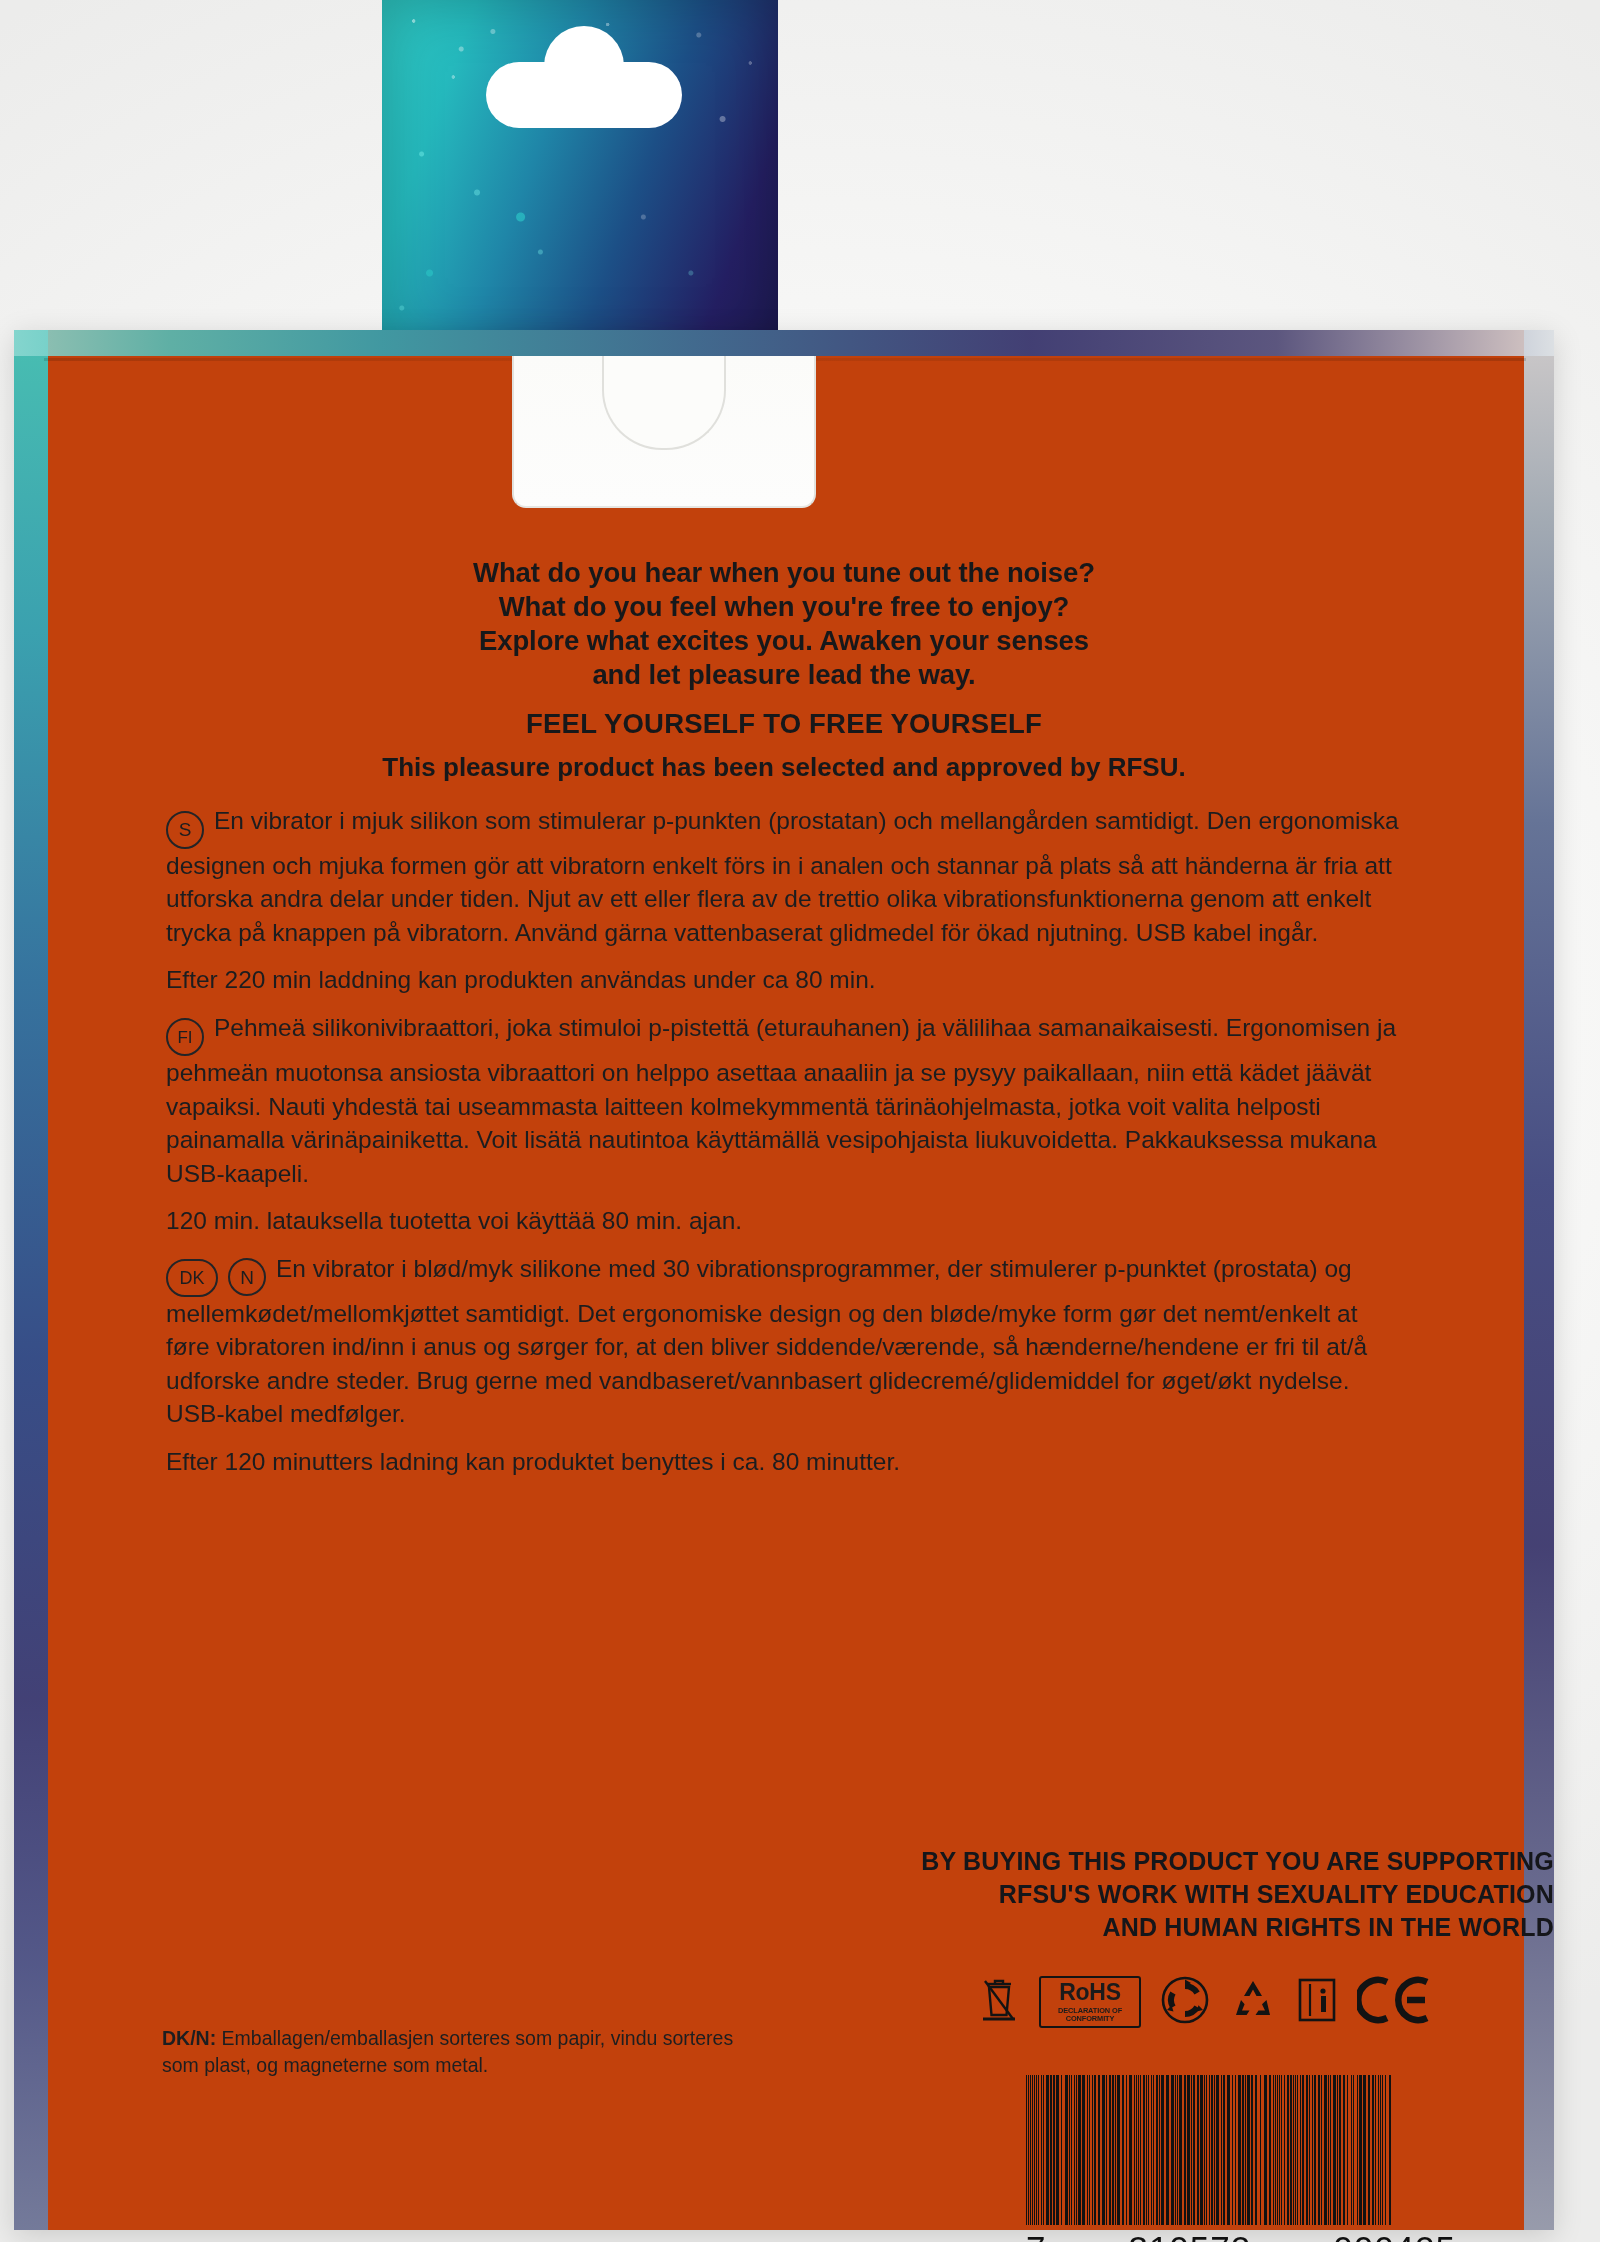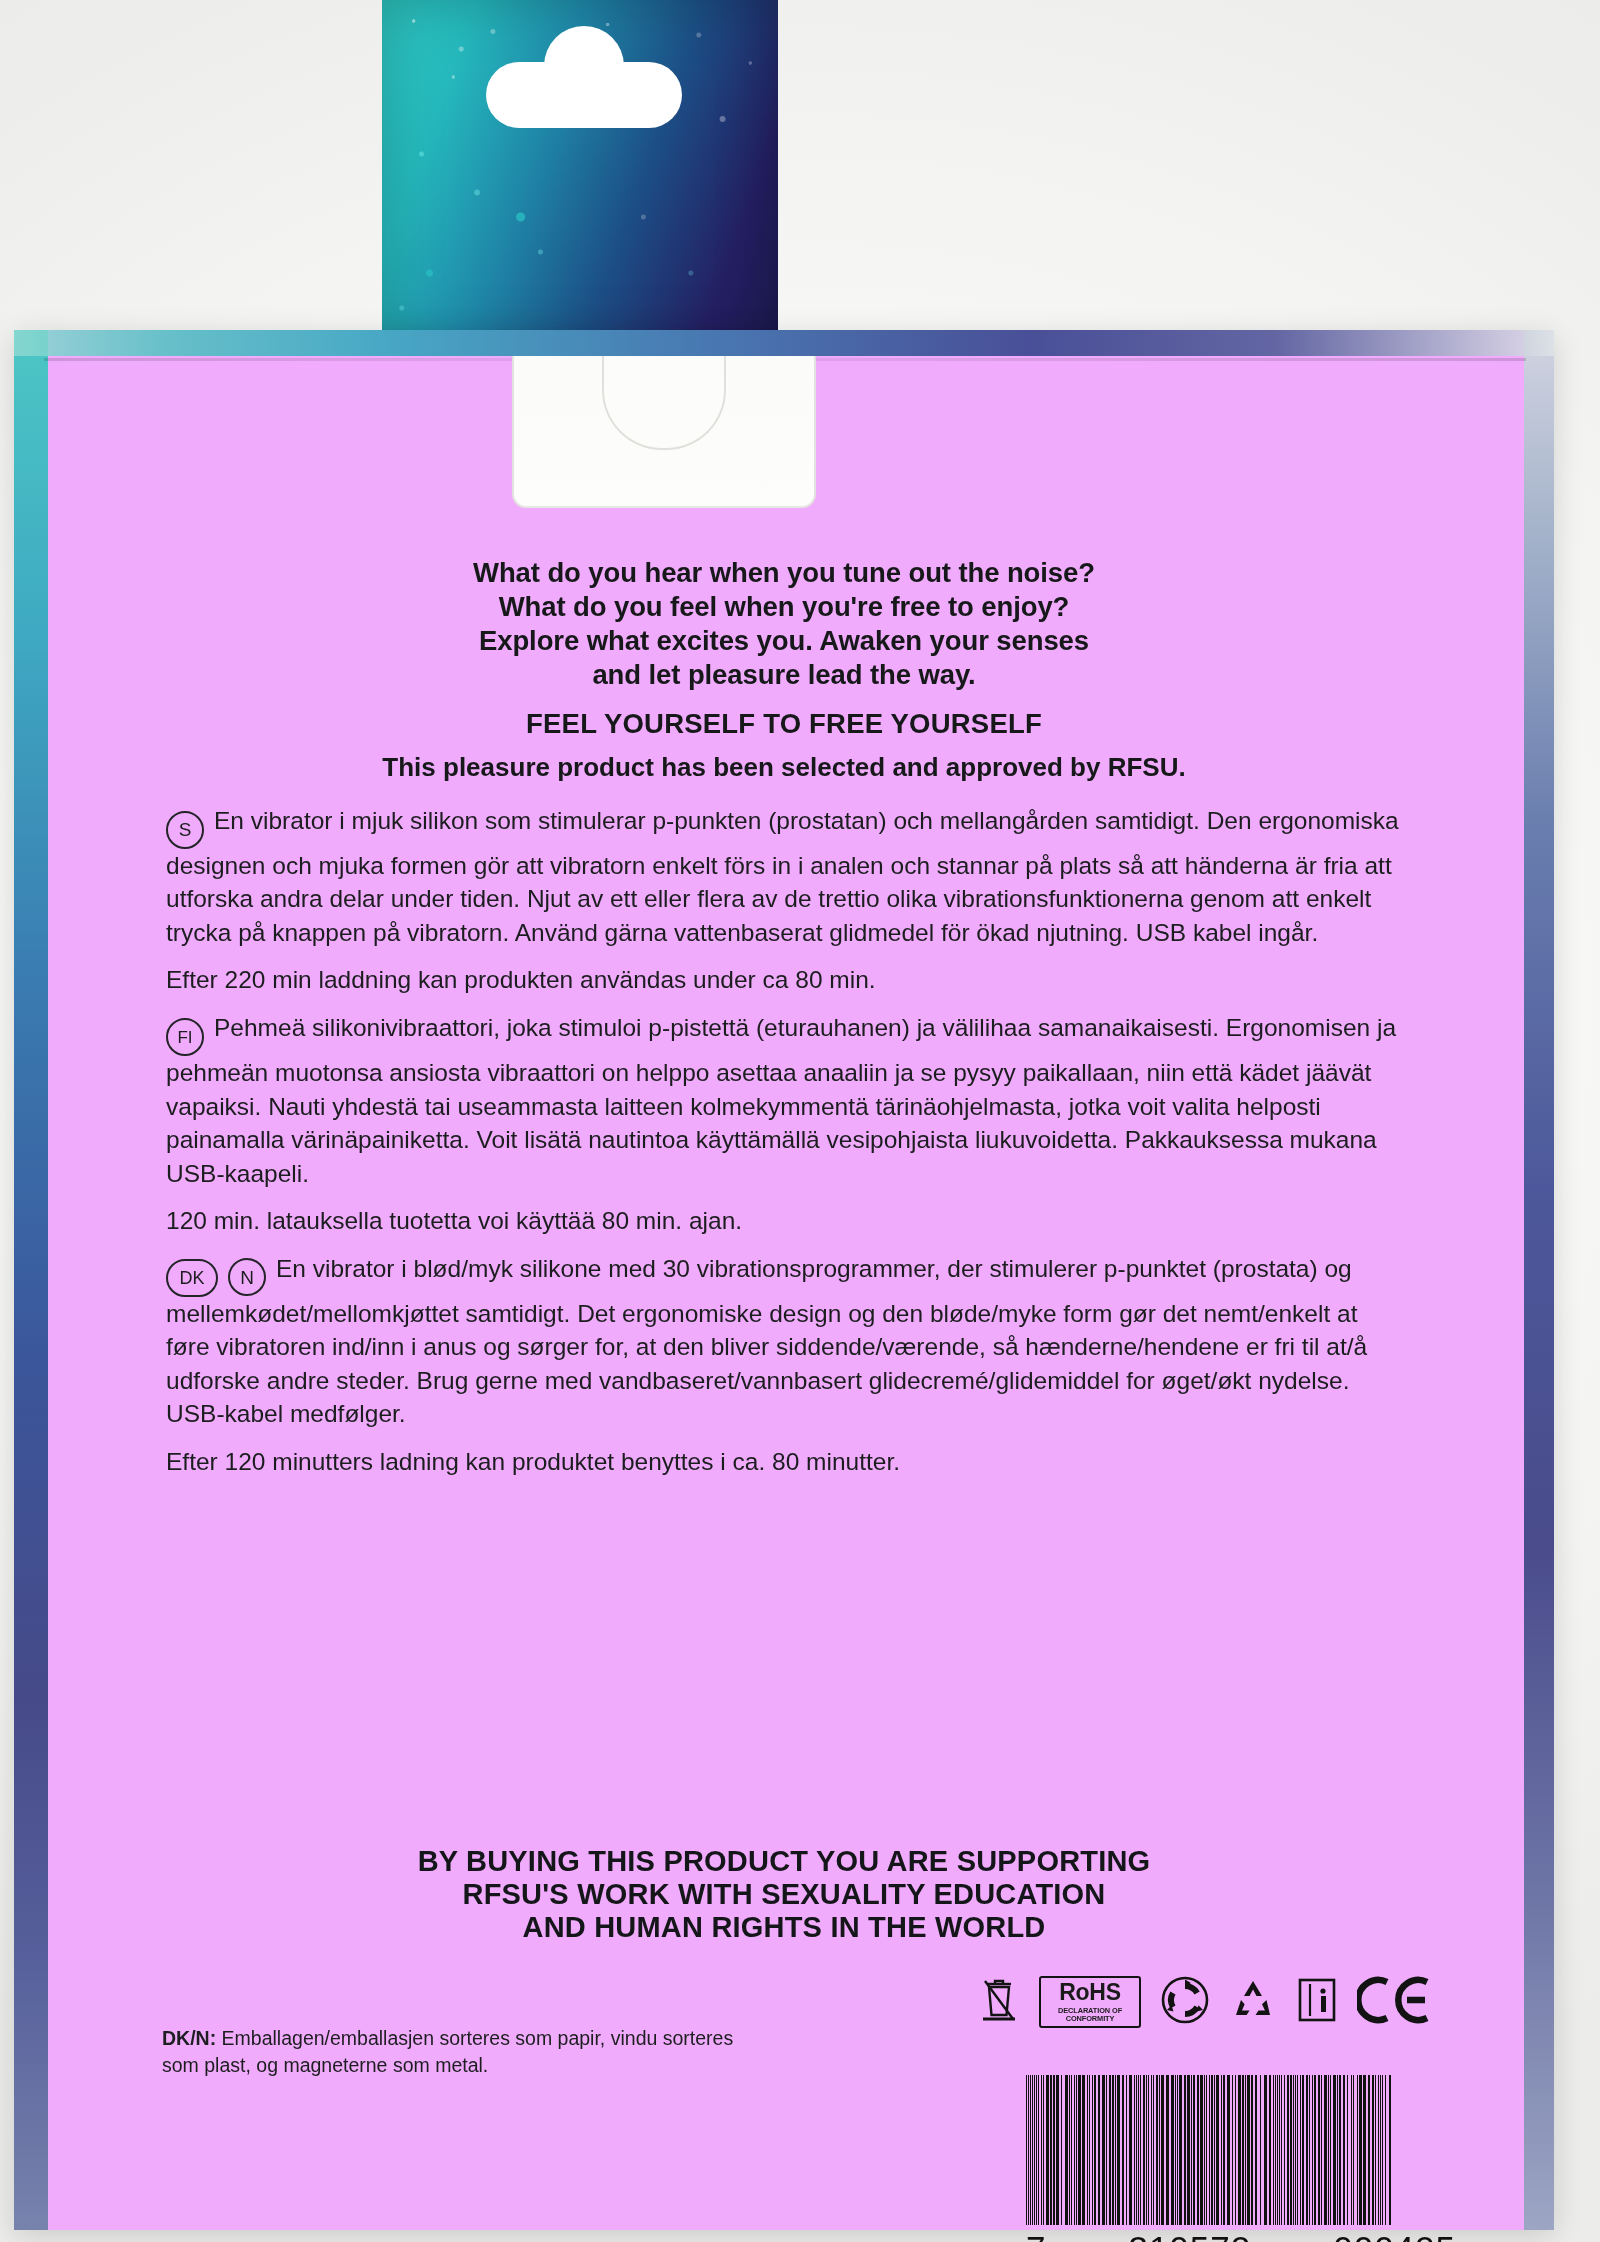--- a/index.html
+++ b/index.html
@@ -87,21 +87,21 @@
     border-radius: 50%;
   }
 
   
   .box {
     position: absolute;
     left: 14px;
     top: 330px;
     width: 1540px;
     height: 1900px;
-    background: #f0abfc;
+    background: #c2410c;
     box-shadow: 0 6px 28px rgba(0,0,0,.14);
   }
 
   
   .edge-left {
     position: absolute;
     left: 0; top: 0;
     width: 34px; height: 100%;
     background: linear-gradient(180deg, #3ec9c0 0%, #2fa9bd 16%, #2a78ab 34%, #2b4f92 54%, #37417f 72%, #4a5a93 86%, #6d7fa6 100%);
     opacity: .92;
@@ -218,23 +218,23 @@
     border-radius: 26px;
     font-size: 18px;
   }
   .lang-chip.tight { font-size: 17px; }
 
   
   .support {
     position: absolute;
     left: 0; right: 0;
     top: 1515px;
-    text-align: center;
+    text-align: right;
     font-weight: 700;
-    font-size: 29px;
+    font-size: 25px;
     line-height: 33px;
     color: #15161a;
     letter-spacing: .2px;
   }
 
   
   .recycle-note {
     position: absolute;
     left: 148px;
     top: 1695px;

